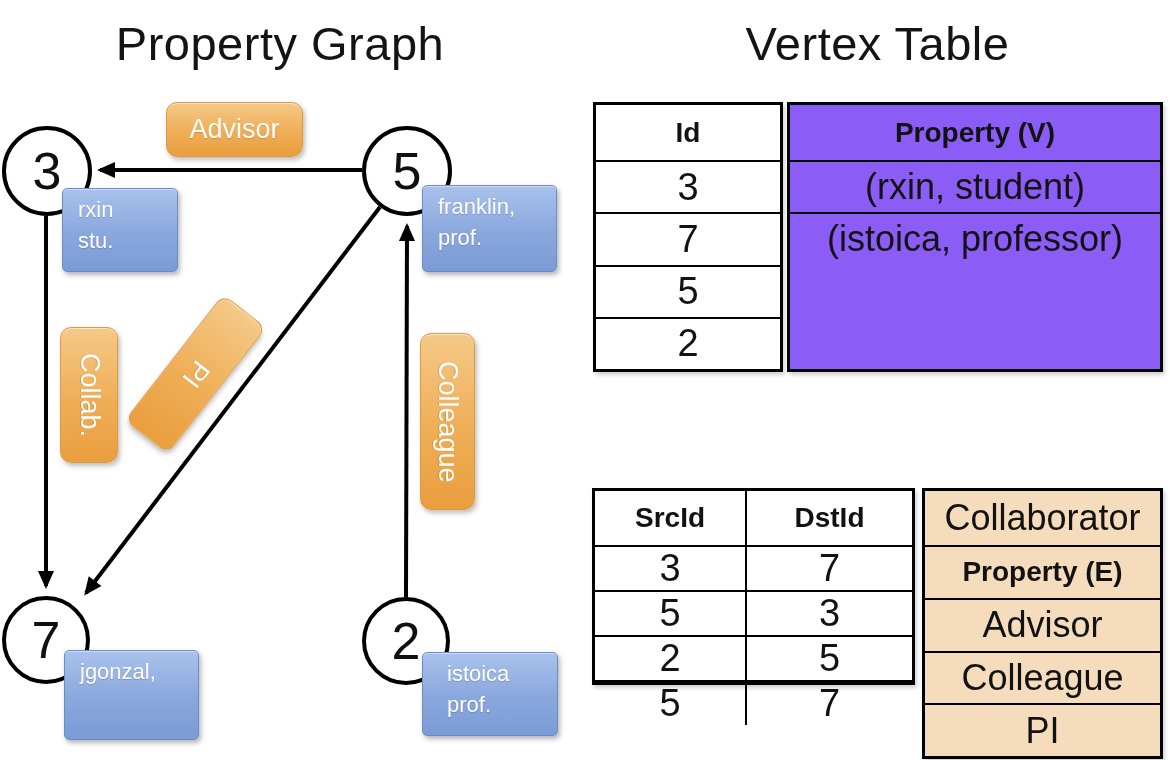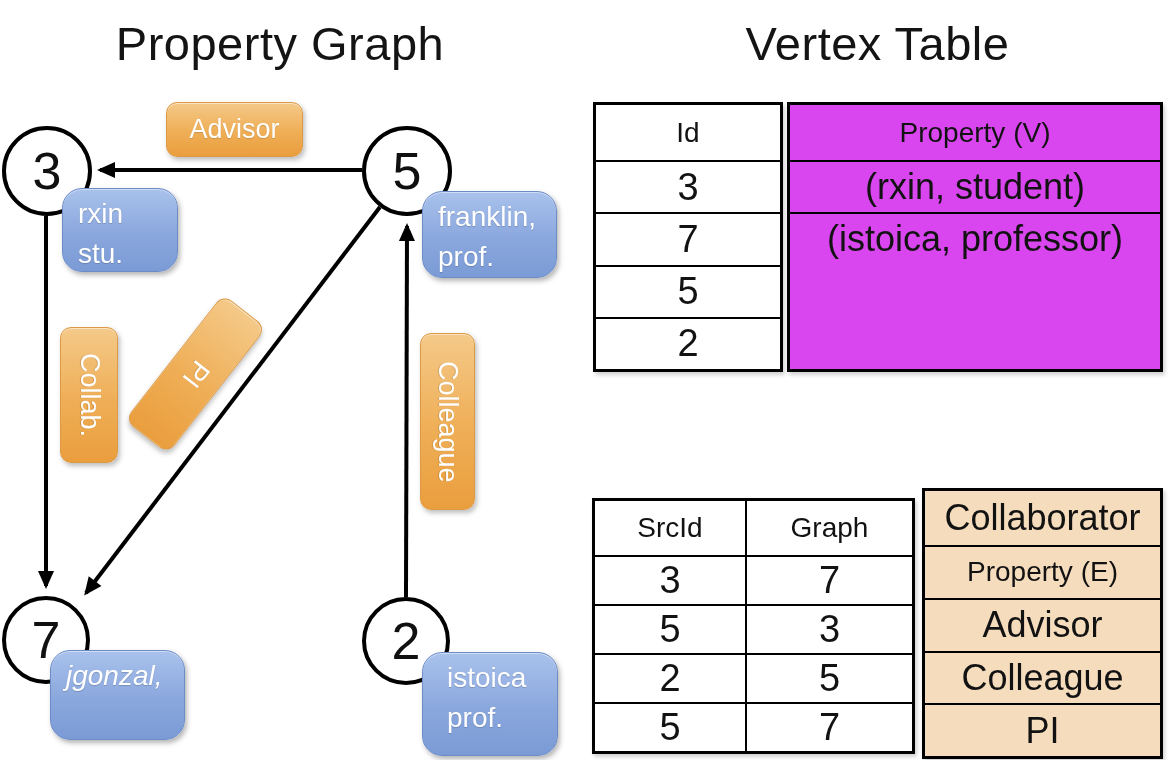--- a/index.html
+++ b/index.html
@@ -23,31 +23,31 @@
     display:flex; align-items:center; justify-content:center;
     font-size:52px; color:#101010;
   }
   #node-3 { left:2px;   top:126px; width:90px; height:90px; }
   #node-5 { left:362px; top:126px; width:90px; height:90px; }
   #node-7 { left:2px;   top:596px; width:88px; height:88px; }
   #node-2 { left:362px; top:597px; width:88px; height:88px; }
 
   
   .vbox {
-    position:absolute; box-sizing:border-box; border-radius:20px;
+    position:absolute; box-sizing:border-box; border-radius:5px;
     background:linear-gradient(180deg,#a9c2ec 0%, #8aa7dd 55%, #7b9bd6 100%);
     border:1px solid #6c8cc8;
     box-shadow:2px 3px 5px rgba(90,90,90,0.45), inset 0 1px 0 rgba(255,255,255,0.45);
-    color:#ffffff; font-size:28px; line-height:1.42;
+    color:#ffffff; font-size:22px; line-height:1.42;
     padding:5px 8px 0 15px; text-shadow:0 1px 1px rgba(0,0,0,0.18);
   }
   #vbox-rxin     { left:62px;  top:188px; width:116px; height:84px; }
-  #vbox-franklin { left:422px; top:185px; width:135px; height:87px;margin-top:6px; }
-  #vbox-jgonzal  { left:50px;  top:650px; width:135px; height:90px;font-style:italic; }
-  #vbox-istoica  { left:422px; top:652px; width:136px; height:104px;padding-left:24px; }
+  #vbox-franklin { left:422px; top:185px; width:135px; height:87px; }
+  #vbox-jgonzal  { left:64px;  top:650px; width:135px; height:90px; }
+  #vbox-istoica  { left:422px; top:652px; width:136px; height:84px;padding-left:24px; }
 
   
   .ebox {
     position:absolute; box-sizing:border-box; border-radius:11px;
     background:linear-gradient(180deg,#f4c988 0%, #efae56 55%, #ea9e3e 100%);
     border:1px solid #dd9a44;
     box-shadow:2px 3px 5px rgba(110,110,110,0.45), inset 0 1px 0 rgba(255,255,255,0.5);
     color:#ffffff; display:flex; align-items:center; justify-content:center;
     font-size:27px; text-shadow:0 1px 1px rgba(0,0,0,0.15);
   }
@@ -61,34 +61,34 @@
   #edges-svg { position:absolute; left:0; top:0; pointer-events:none; }
 
   
   .tbl {
     position:absolute; box-sizing:border-box; border:3px solid #000;
     display:grid; box-shadow:2px 3px 4px rgba(0,0,0,0.18);
   }
   #vtab-id   { left:593px; top:102px; width:190px; height:270px;
                grid-template-rows:55px repeat(4,1fr); background:#ffffff; }
   #vtab-prop { left:787px; top:102px; width:376px; height:270px;
-               grid-template-rows:55px repeat(4,1fr); background:#d946ef; }
-  #etab-ids  { left:592px; top:498px; width:323px; height:256px;
+               grid-template-rows:55px repeat(4,1fr); background:#8b5cf6; }
+  #etab-ids  { left:592px; top:488px; width:323px; height:197px;
                grid-template-columns:150px 1fr; grid-template-rows:54px repeat(4,1fr);
                background:#ffffff; }
   #etab-prop { left:922px; top:488px; width:241px; height:271px;
                grid-template-rows:54px repeat(4,1fr); background:#f5dcbd; }
   .cell {
     display:flex; align-items:center; justify-content:center;
     border-top:2px solid #000; color:#121212; white-space:nowrap;
   }
   #vtab-id .cell:first-child, #vtab-prop .cell:first-child,
   #etab-prop .cell:first-child, #etab-ids .cell:nth-child(-n+2) { border-top:none; }
   #etab-ids .cell:nth-child(even) { border-left:2px solid #000; }
-  .head { font-weight:normal; font-size:28px; }
+  .head { font-weight:bold; font-size:28px; }
   .num  { font-size:38px; }
   .prop { font-size:36px; }
 </style>
 </head>
 <body>
 
 <div class="canvas">
 
   <div class="big-title" id="vertex-title">Vertex Table</div>
   <div class="big-title" id="graph-title">Property Graph</div>
@@ -148,21 +148,21 @@
   </div>
 
   <div class="tbl" id="vtab-prop">
     <div class="cell head">Property (V)</div>
     <div class="cell prop">(rxin, student)</div>
     <div class="cell prop">(istoica, professor)</div>
   </div>
 
   <div class="tbl" id="etab-ids">
     <div class="cell head">SrcId</div>
-    <div class="cell head">Graph</div>
+    <div class="cell head">DstId</div>
     <div class="cell num">3</div>
     <div class="cell num">7</div>
     <div class="cell num">5</div>
     <div class="cell num">3</div>
     <div class="cell num">2</div>
     <div class="cell num">5</div>
     <div class="cell num">5</div>
     <div class="cell num">7</div>
   </div>
 

